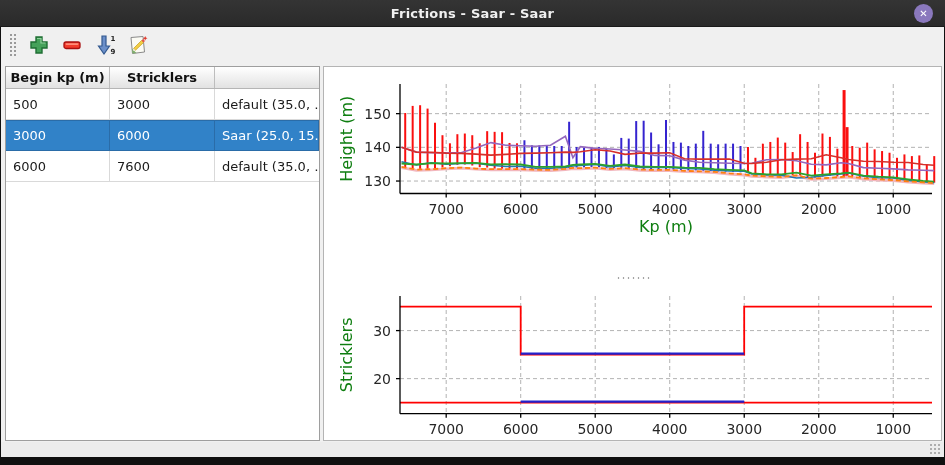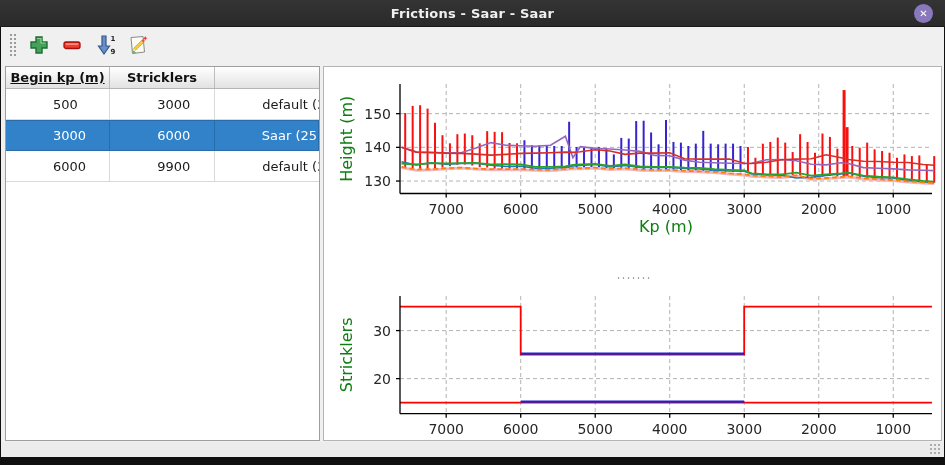--- a/index.html
+++ b/index.html
@@ -20,24 +20,24 @@
   .toolbar { position:absolute; left:0; top:0; width:943px; height:36px; background:#f0f0f0; display:flex; align-items:center; }
   .tb-grip { width:8px; height:24px; margin-left:8px; margin-right:8px;
              background-image:radial-gradient(#9a9a9a 1px, transparent 1.3px); background-size:4px 4px; }
   .tb-btn { width:28px; height:28px; margin-right:5px; display:flex; align-items:center; justify-content:center; border-radius:3px; }
 
   .table-panel { position:absolute; left:4px; top:39px; width:315px; height:375px; background:#ffffff;
                  border:1px solid #9e9e9e; overflow:hidden; }
   .thead { display:flex; height:22px; background:linear-gradient(#ffffff,#e2e2e2); border-bottom:1px solid #b5b5b5; }
   .th { font-size:13px; font-weight:bold; color:#111; display:flex; align-items:center; justify-content:center;
         border-right:1px solid #bdbdbd; }
-  .th:nth-child(1){ width:104px;text-decoration:underline; } .th:nth-child(2){ width:105px; } .th:nth-child(3){ width:104px; border-right:none; }
+  .th:nth-child(1){ width:104px; } .th:nth-child(2){ width:105px; } .th:nth-child(3){ width:104px; border-right:none; }
   .trow { display:flex; height:31px; background:#fff; border-bottom:1px solid #d9d9d9; }
   .tcell { font-size:13px; color:#1a1a1a; display:flex; align-items:center; padding-left:7px;
-           border-right:1px solid #d9d9d9; white-space:nowrap; overflow:hidden;margin-left:40px; }
+           border-right:1px solid #d9d9d9; white-space:nowrap; overflow:hidden; }
   .trow .tcell:nth-child(1){ width:104px; } .trow .tcell:nth-child(2){ width:105px; } .trow .tcell:nth-child(3){ width:104px; border-right:none; }
   .trow.selected { background:#3182c8; border-top:1px solid #2a6ca8; border-bottom:1px solid #2a6ca8; }
   .trow.selected .tcell { color:#ffffff; border-right:1px solid #2a6ca8; }
 
   .chart-panel { position:absolute; left:322px; top:39px; width:619px; height:375px; background:#ffffff;
                  border:1px solid #b4b4b4; }
   .chart-svg { position:absolute; left:0; }
   #chart0 { top:0; }
   #chart1 { top:211px; }
   .splitter { position:absolute; left:0; top:208px; width:617px; height:6px; background:#ffffff;
@@ -117,21 +117,21 @@
             <div class="tcell">3000</div>
             <div class="tcell">default (35.0, …</div>
           </div>
           <div class="trow selected">
             <div class="tcell">3000</div>
             <div class="tcell">6000</div>
             <div class="tcell">Saar (25.0, 15.0)</div>
           </div>
           <div class="trow">
             <div class="tcell">6000</div>
-            <div class="tcell">9900</div>
+            <div class="tcell">7600</div>
             <div class="tcell">default (35.0, …</div>
           </div>
         </div>
     </div>
 
     <div class="chart-panel">
       <svg id="chart0" class="chart-svg" width="617" height="208">
           <line x1="122.19607843137254" y1="17" x2="122.19607843137254" y2="126.5" class="grid"></line>
           <line x1="196.70588235294116" y1="17" x2="196.70588235294116" y2="126.5" class="grid"></line>
           <line x1="271.2156862745098" y1="17" x2="271.2156862745098" y2="126.5" class="grid"></line>

